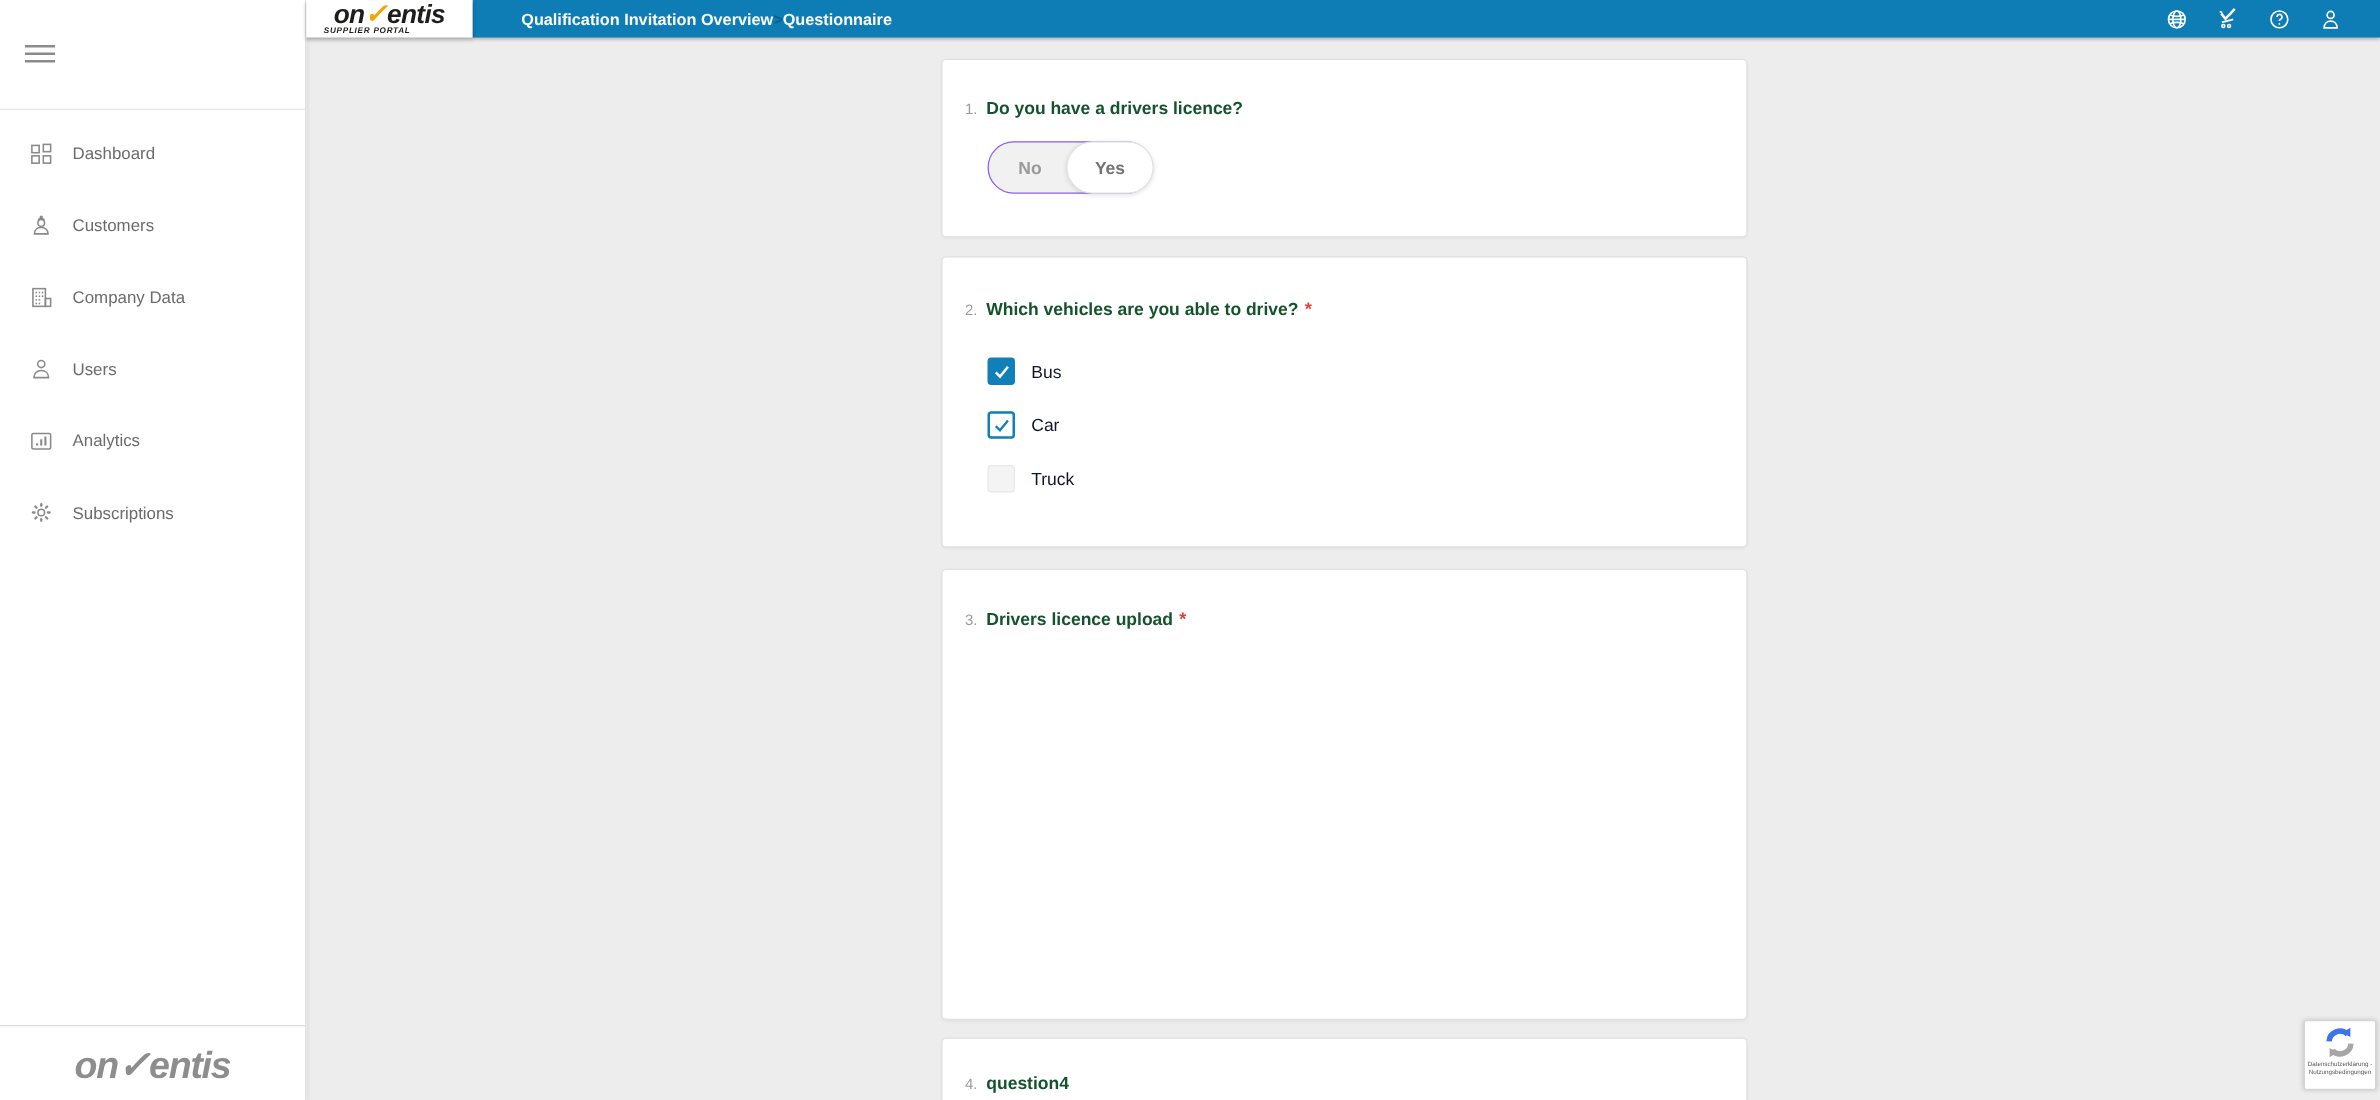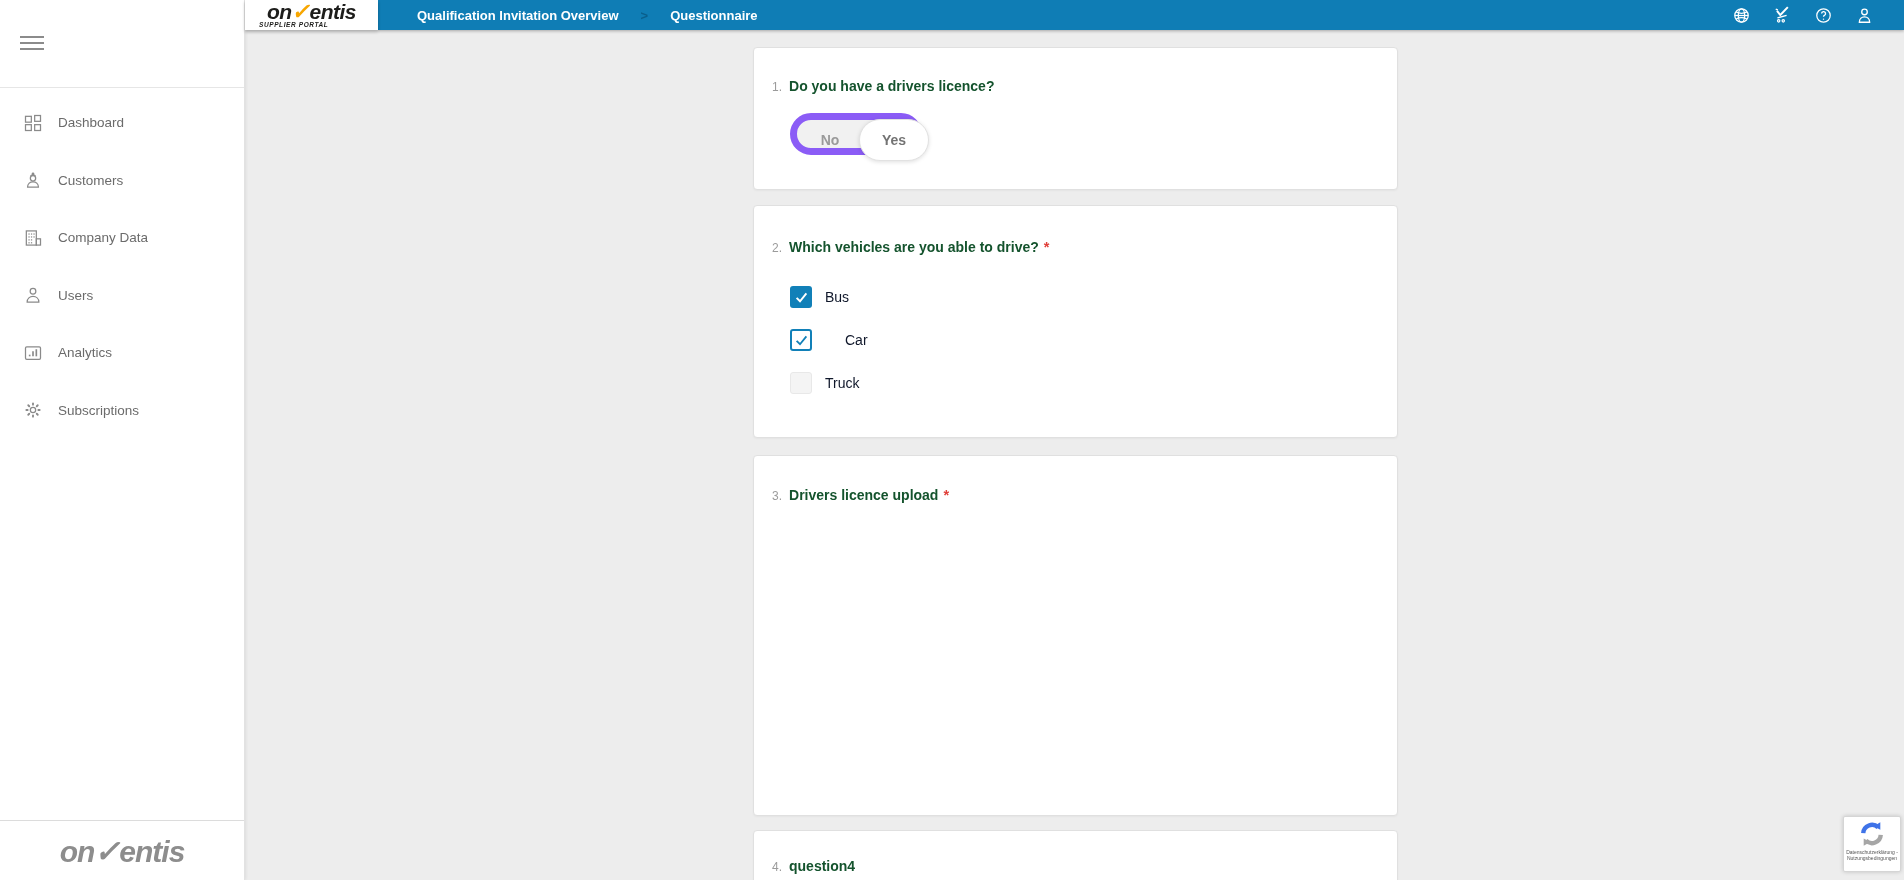--- a/index.html
+++ b/index.html
@@ -9,21 +9,21 @@
   
   .logo-block{ position:absolute; left:245px; top:0; width:133px; height:30px; background:#fff;
     box-shadow:0 2px 3px rgba(0,0,0,0.28); z-index:30; display:flex; flex-direction:column;
     align-items:center; justify-content:center; }
   .logo-main{ font-style:italic; font-weight:bold; font-size:21px; color:#1d1d1b; line-height:17px; letter-spacing:-0.5px; }
   .logo-main .mark{ color:#f7a600; font-weight:bold; font-style:italic; font-size:22px; }
   .logo-sub{ font-style:italic; font-weight:bold; font-size:6.5px; color:#1d1d1b; letter-spacing:0.6px; align-self:flex-start; margin-left:14px; margin-top:1px; }
 
   .topbar{ position:absolute; left:378px; top:0; width:1526px; height:30px; background:#0f7db5;
     box-shadow:0 1px 3px rgba(0,0,0,0.3); z-index:25; display:flex; align-items:center; }
-  .breadcrumb{ display:flex; align-items:center; margin-left:39px; gap:22px; }
+  .breadcrumb{ display:flex; align-items:center; margin-left:39px; }
   .crumb{ color:#fff; font-size:13px; font-weight:bold; cursor:pointer; }
   .crumb-sep{ color:#0a5f8c; font-size:13px; font-weight:bold; }
   .topbar-icons{ margin-left:auto; margin-right:30px; display:flex; align-items:center; gap:21px; }
   .tb-icon{ width:20px; height:20px; display:flex; align-items:center; justify-content:center; cursor:pointer; }
   .tb-icon svg{ display:block; }
 
   
   .sidebar{ position:absolute; left:0; top:0; width:245px; height:880px; background:#fff;
     border-right:1px solid #e2e2e2; box-shadow:1px 0 3px rgba(0,0,0,0.07); z-index:20; }
   .hamburger{ position:absolute; left:20px; top:36px; width:24px; height:14px; cursor:pointer; }
@@ -45,21 +45,21 @@
   .card-2{ height:233px; margin-bottom:17px; }
   .card-3{ height:361px; margin-bottom:14px; }
   .card-4{ height:170px; }
   .q-line{ position:absolute; left:18px; display:flex; align-items:baseline; }
   .q-num{ color:#9b9b9b; font-size:12px; margin-right:7px; }
   .q-text{ color:#14532d; font-size:14px; font-weight:bold; }
   .q-req{ color:#e0403a; font-size:14.5px; font-weight:bold; margin-left:5px; }
 
   
   .toggle{ position:absolute; left:36px; top:65px; width:132px; height:42px; background:#f1f1f1;
-    border:7px solid #8b5cf6; border-radius:21px; cursor:pointer; }
+    border:1px solid #8b5cf6; border-radius:21px; cursor:pointer; }
   .toggle-no{ position:absolute; left:0; top:0; width:66px; height:40px; line-height:40px; text-align:center;
     color:#9a9a9a; font-size:14px; font-weight:bold; }
   .toggle-yes{ position:absolute; left:62px; top:-1px; width:70px; height:42px; line-height:40px; text-align:center;
     background:#fff; border:1px solid #e2e2e2; border-radius:21px; box-shadow:0 1px 4px rgba(0,0,0,0.13);
     color:#737373; font-size:14px; font-weight:bold; }
 
   
   .cb-row{ position:absolute; left:36px; height:22px; display:flex; align-items:center; cursor:pointer; }
   .cb{ width:22px; height:22px; border-radius:3px; margin-right:13px; display:flex; align-items:center; justify-content:center; }
   .cb-solid{ background:#1180b8; }
@@ -247,21 +247,21 @@
       <span class="q-req">*</span>
     </div>
     <div class="cb-row" style="top:80px;">
       <span class="cb cb-solid">
         <svg width="15" height="15" viewBox="0 0 20 20" fill="none" stroke="#ffffff" stroke-width="2.6">
             <path d="M3.5,10.5 L8,15 L16.5,4.5"></path>
           </svg>
       </span>
       <span class="cb-label">Bus</span>
     </div>
-    <div class="cb-row" style="top:123px;gap:20px;">
+    <div class="cb-row" style="top:123px;">
       <span class="cb cb-outline">
         <svg width="15" height="15" viewBox="0 0 20 20" fill="none" stroke="#1180b8" stroke-width="2.4">
             <path d="M3.5,10.5 L8,15 L16.5,4.5"></path>
           </svg>
       </span>
       <span class="cb-label">Car</span>
     </div>
     <div class="cb-row" style="top:166px;">
       <span class="cb cb-empty"></span>
       <span class="cb-label">Truck</span>

